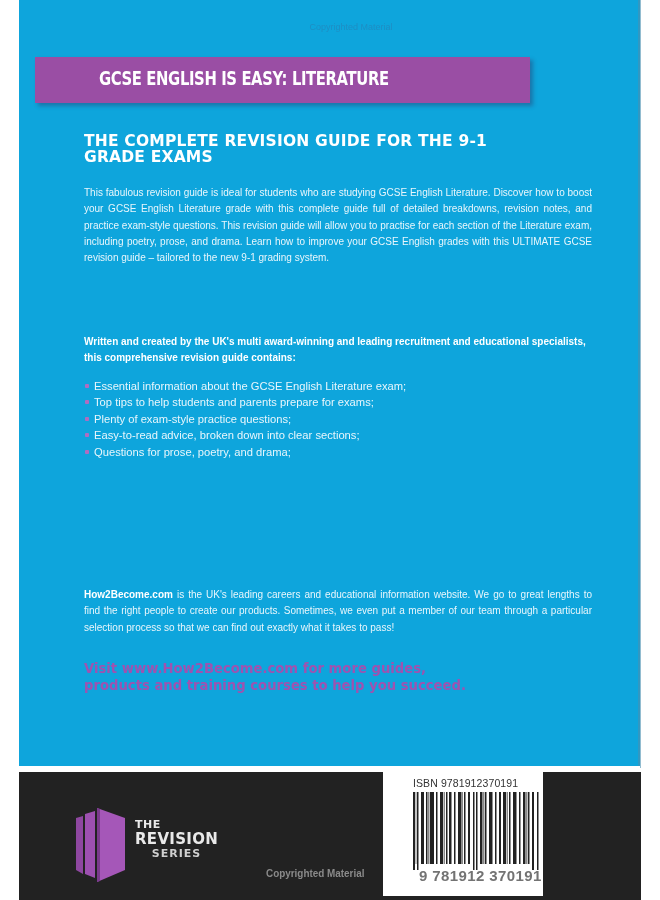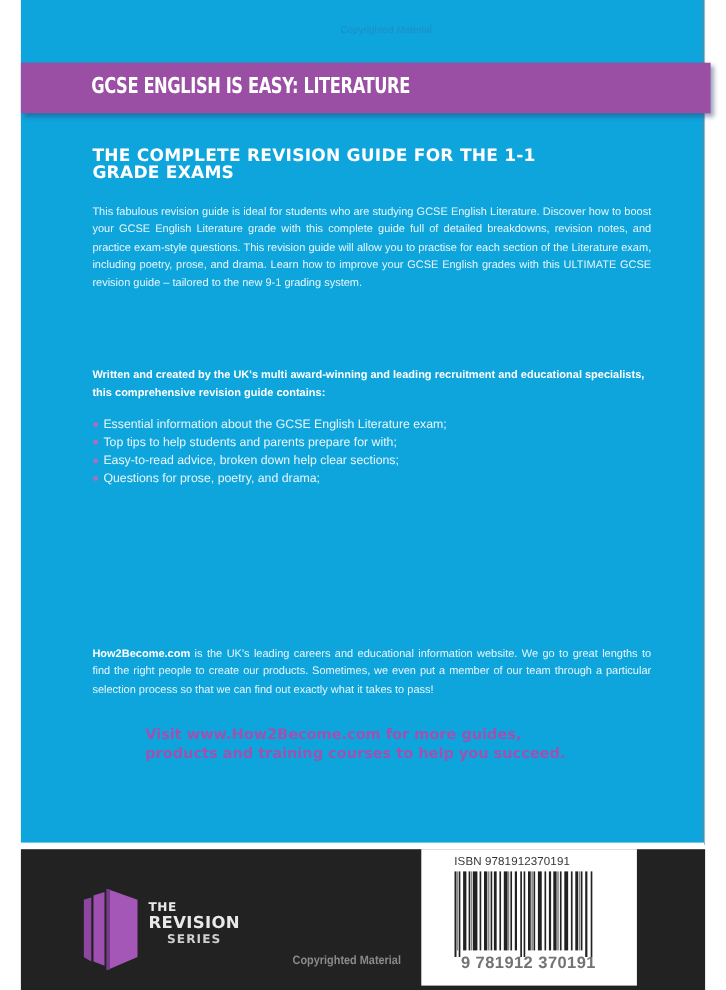--- a/index.html
+++ b/index.html
@@ -13,21 +13,21 @@
   .cover-edge {
     position: absolute; left: 638px; top: 0; width: 3px; height: 768px;
     background: #4a8fb0; opacity: 0.6;
   }
   .top-mark {
     position: absolute; left: 262px; top: 22px; width: 140px;
     font-size: 9px; color: #2a7bb0; opacity: 0.55; text-align: center;
     filter: blur(0.6px);
   }
   .banner {
-    position: absolute; left: 19px; top: 57px; width: 627px; height: 46px;
+    position: absolute; left: 35px; top: 57px; width: 495px; height: 46px;
     background: #9a4ea4;
     box-shadow: 3px 3px 4px rgba(40,60,110,0.45);
   }
   .banner-title {
     position: absolute; left: 64px; top: 9px;
     font-family: "DejaVu Sans", sans-serif; font-weight: bold;
     font-size: 20px; color: #ffffff; letter-spacing: -0.5px;
     transform: scaleX(0.74); transform-origin: left center;
     white-space: nowrap;
   }
@@ -56,21 +56,21 @@
     font-size: 11.2px; line-height: 16.4px; color: #e8f6fc;
   }
   .bullet-dot {
     position: absolute; left: 1px; top: 6px; width: 4px; height: 4px;
     background: #b06cc0; border-radius: 1px;
   }
 
   .visit {
     position: absolute; left: 84px; top: 660px; width: 520px;
     font-family: "DejaVu Sans", sans-serif; font-weight: bold;
-    font-size: 13.2px; line-height: 17px; color: #9e53b0; margin-left: 48px;
+    font-size: 13.2px; line-height: 17px; color: #9e53b0;
   }
 
   .white-gap {
     position: absolute; left: 19px; top: 766px; width: 621px; height: 6px; background: #ffffff;
   }
   .bottom-band {
     position: absolute; left: 19px; top: 772px; width: 622px; height: 128px;
     background: #222222;
   }
   .logo { position: absolute; left: 57px; top: 34px; width: 60px; height: 76px; }
@@ -82,21 +82,21 @@
   .logo-revision { font-size: 15px; line-height: 16px; letter-spacing: 0.3px; }
   .logo-series { font-size: 11px; line-height: 14px; letter-spacing: 1px; color: #cfcfcf; text-align: center; }
 
   .copyright-mark {
     position: absolute; left: 247px; top: 95px;
     font-size: 11px; font-weight: bold; color: #8a8a8a; white-space: nowrap;
     transform: scaleX(0.9); transform-origin: left center;
   }
 
   .barcode-box {
-    position: absolute; left: 364px; top: 0px; width: 196px; height: 124px;
+    position: absolute; left: 364px; top: 0px; width: 160px; height: 124px;
     background: #ffffff;
   }
   .isbn-text {
     position: absolute; left: 30px; top: 5px;
     font-size: 10.5px; color: #333333; letter-spacing: 0.1px; white-space: nowrap;
   }
   .bars { position: absolute; left: 30px; top: 20px; width: 127px; height: 78px; }
   .barcode-digits {
     position: absolute; left: 36px; top: 95px;
     font-size: 15px; color: #737373; letter-spacing: 0.4px; white-space: nowrap; font-weight: bold;
@@ -108,32 +108,33 @@
 <div class="cover">
   <div class="top-mark">Copyrighted Material</div>
 </div>
 <div class="cover-edge"></div>
 
 <div class="banner">
   <div class="banner-title">GCSE ENGLISH IS EASY: LITERATURE</div>
 </div>
 
 <div class="heading">
-  <div>THE COMPLETE REVISION GUIDE FOR THE 1-1</div>
+  <div>THE COMPLETE REVISION GUIDE FOR THE 9-1</div>
   <div>GRADE EXAMS</div>
 </div>
 
 <p class="para intro">This fabulous revision guide is ideal for students who are studying GCSE English Literature. Discover how to boost your GCSE English Literature grade with this complete guide full of detailed breakdowns, revision notes, and practice exam-style questions. This revision guide will allow you to practise for each section of the Literature exam, including poetry, prose, and drama. Learn how to improve your GCSE English grades with this ULTIMATE GCSE revision guide – tailored to the new 9-1 grading system.</p>
 
 <p class="para written">Written and created by the UK's multi award-winning and leading recruitment and educational specialists, this comprehensive revision guide contains:</p>
 
 <ul class="bullets">
   <li><span class="bullet-dot"></span><span>Essential information about the GCSE English Literature exam;</span></li>
-  <li><span class="bullet-dot"></span><span>Top tips to help students and parents prepare for with;</span></li>
-  <li><span class="bullet-dot"></span><span>Easy-to-read advice, broken down help clear sections;</span></li>
+  <li><span class="bullet-dot"></span><span>Top tips to help students and parents prepare for exams;</span></li>
+  <li><span class="bullet-dot"></span><span>Plenty of exam-style practice questions;</span></li>
+  <li><span class="bullet-dot"></span><span>Easy-to-read advice, broken down into clear sections;</span></li>
   <li><span class="bullet-dot"></span><span>Questions for prose, poetry, and drama;</span></li>
 </ul>
 
 <p class="para about"><b>How2Become.com</b><span> is the UK's leading careers and educational information website. We go to great lengths to find the right people to create our products. Sometimes, we even put a member of our team through a particular selection process so that we can find out exactly what it takes to pass!</span></p>
 
 <div class="visit">
   <div>Visit www.How2Become.com for more guides,</div>
   <div>products and training courses to help you succeed.</div>
 </div>
 

